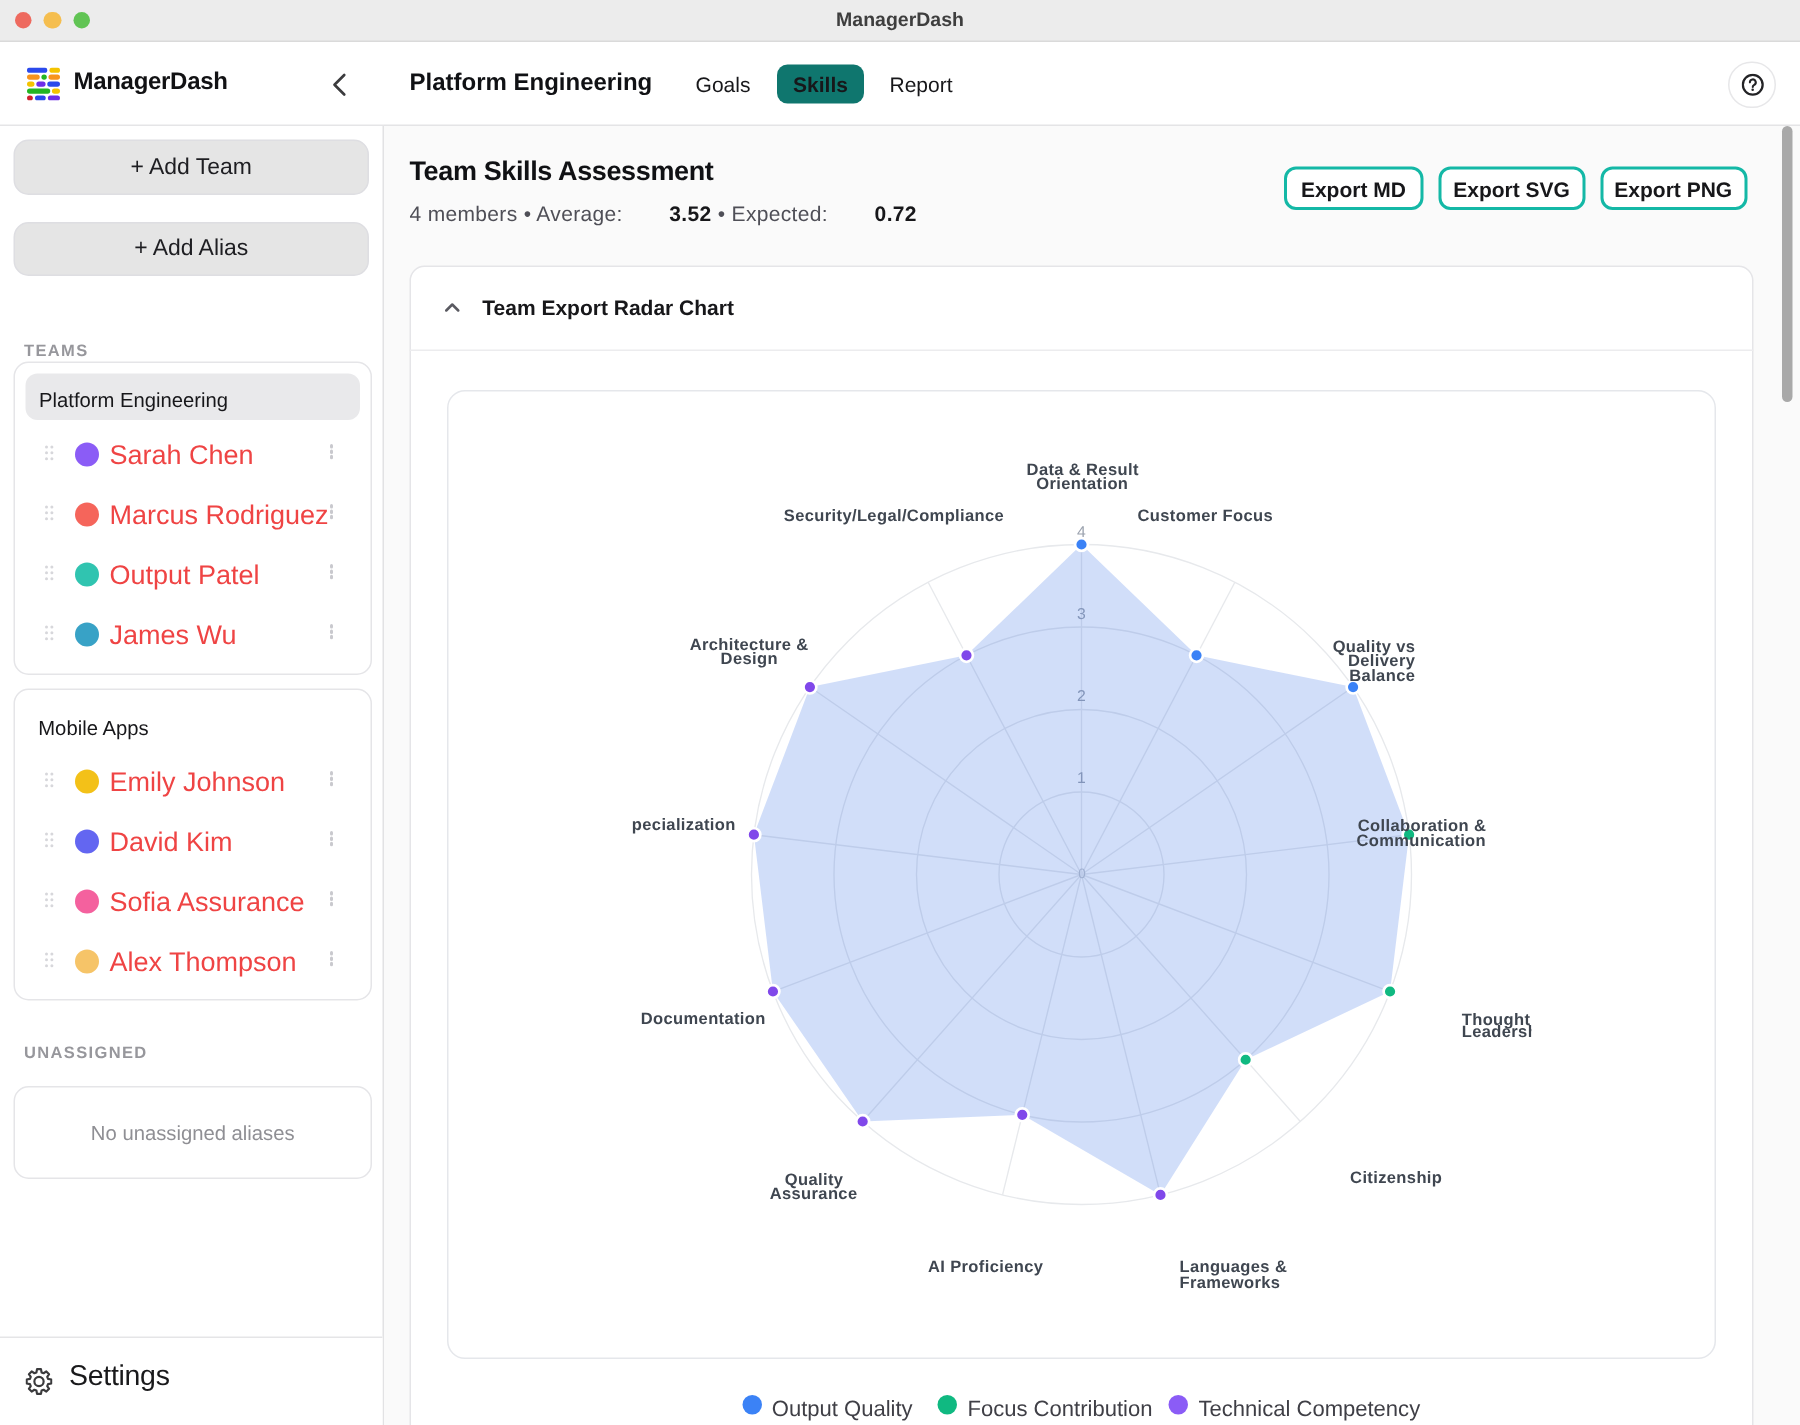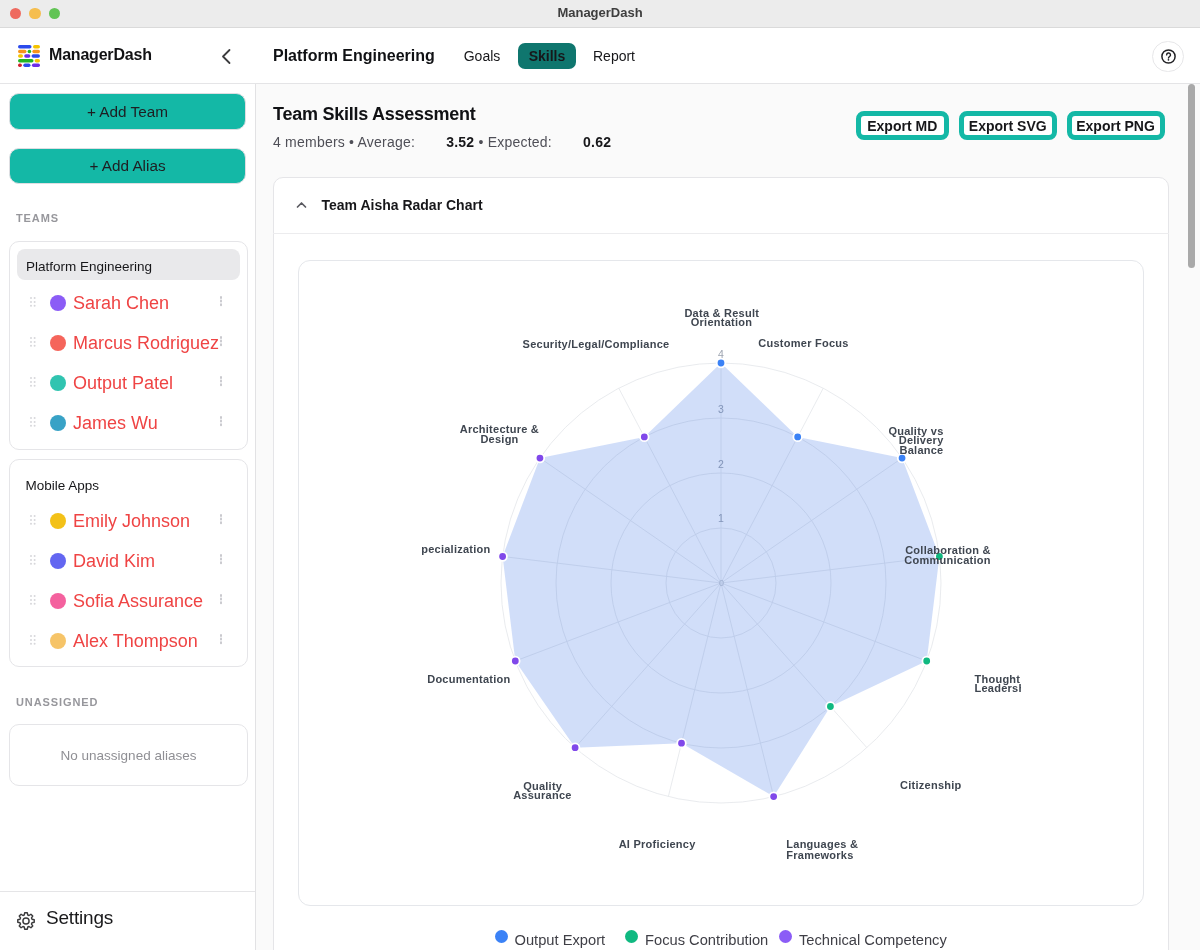--- a/index.html
+++ b/index.html
@@ -7,21 +7,21 @@
   font-family:"Liberation Sans",sans-serif; -webkit-font-smoothing:antialiased; position:relative; }
 .abs { position:absolute; }
 
 #titlebar { left:0; top:0; width:1200px; height:28px; background:#ECECEC; border-bottom:1px solid #DADADA; }
 .tl { width:11.5px; height:11.5px; border-radius:50%; top:7.5px; }
 #title { width:1200px; text-align:center; top:5px; font-size:13px; font-weight:700; color:#3E3E3E; line-height:15px; }
 
 #sidebar { left:0; top:28px; width:256px; height:922px; background:#fff; border-right:1px solid #E2E2E4; }
 #sbhead { left:0; top:28px; width:256px; height:56px; background:#fff; border-bottom:1px solid #E5E5E7; }
 #brand { left:49px; top:45px; font-size:16px; font-weight:700; color:#121214; line-height:19px; letter-spacing:-0.2px;}
-.btn-add { left:9px; width:237px; background:#14b8a6; border:1px solid #DEDEE2; border-radius:10px;
+.btn-add { left:9px; width:237px; background:#e5e5e5; border:1px solid #DEDEE2; border-radius:10px;
   font-size:15.3px; font-weight:500; color:#1E1E22; display:flex; align-items:center; justify-content:center; }
 .seclab { left:16px; font-size:11px; font-weight:700; color:#97979C; letter-spacing:0.9px; }
 .card { left:9px; width:239px; background:#fff; border:1px solid #E5E5E8; border-radius:10px; }
 #selpill { left:8px; top:8px; width:223px; height:31px; background:#E9E9EB; border-radius:8px; }
 .tname { font-size:13.5px; font-weight:500; color:#17171A; line-height:17px; }
 .mname { font-size:18px; font-weight:400; color:#ef4444; line-height:16px; }
 .avatar { width:16px; height:16px; border-radius:50%; }
 .grip { width:2.4px; height:2.4px; border-radius:50%; background:#D7D7DB;
   box-shadow:3.6px 0 0 #D7D7DB, 0 3.9px 0 #D7D7DB, 3.6px 3.9px 0 #D7D7DB, 0 7.8px 0 #D7D7DB, 3.6px 7.8px 0 #D7D7DB; }
 .kebab { width:2.6px; height:2.6px; border-radius:50%; background:#C9C9CE;
@@ -33,21 +33,21 @@
 
 #nav { left:256px; top:28px; width:944px; height:56px; background:#fff; border-bottom:1px solid #E4E4E6; }
 #navtitle { left:273px; top:46px; font-size:16px; font-weight:700; color:#101114; line-height:20px; }
 .tab { top:43px; height:26px; border-radius:7px; font-size:14px; display:flex; align-items:center; justify-content:center; color:#17171A; }
 #helpbtn { left:1152.2px; top:40.6px; width:31.5px; height:31.5px; border-radius:50%; background:#fff; border:1px solid #E7E7E9; }
 
 #content { left:256px; top:84px; width:944px; height:866px; background:#FAFAFA; }
 #h1 { left:273px; top:103px; font-size:18px; font-weight:700; color:#101114; line-height:22px; letter-spacing:-0.25px;}
 #sub { left:273px; top:134px; font-size:14px; color:#4F4F57; line-height:17px; letter-spacing:0.22px; }
 #sub b { color:#17171A;margin-left:27px; }
-.exbtn { top:111px; height:29px; background:#fff; border:5px solid #14b8a6; border-radius:8px;
+.exbtn { top:111px; height:29px; background:#fff; border:2px solid #14b8a6; border-radius:8px;
   font-size:14px; font-weight:600; color:#17171A; display:flex; align-items:center; justify-content:center; }
 #ocard { left:273px; top:177px; width:896px; height:900px; background:#fff; border:1px solid #E5E5E8; border-radius:10px; }
 #ochead { left:273px; top:177px; width:896px; height:57px; border-bottom:1px solid #ECECEE; }
 #octitle { left:321.5px; top:197px; font-size:14px; font-weight:700; color:#17171A; line-height:17px; }
 #icard { left:297.5px; top:259.5px; width:846px; height:646px; background:#fff; border:1px solid #E5E7EB; border-radius:12px; }
 .lgdot { width:13px; height:13px; border-radius:50%; top:929.5px; }
 .lgtext { top:931.5px; font-size:14.7px; font-weight:500; color:#3F3F46; line-height:16px; }
 #thumb { left:1188px; top:84px; width:6.5px; height:184px; background:#A9A9A9; border-radius:3.5px; }
 </style>
 </head>
@@ -79,21 +79,21 @@
   </g>
 </svg>
 <div id="brand" class="abs">ManagerDash</div>
 <svg class="abs" style="left:220px;top:48px" width="12" height="17" viewBox="0 0 12 17">
   <polyline points="9.5,2 3,8.5 9.5,15" fill="none" stroke="#3C3C3E" stroke-width="1.8" stroke-linecap="round" stroke-linejoin="round"></polyline>
 </svg>
 
 <div class="abs btn-add" style="top:93px;height:37px">+ Add Team</div>
 <div class="abs btn-add" style="top:148px;height:36px">+ Add Alias</div>
 
-<div class="abs seclab" style="top:212px">TEAMS</div>
+<div class="abs seclab" style="top:228px">TEAMS</div>
 <div class="abs card" style="top:241px;height:209px"></div>
 <div class="abs" id="selpill" style="left:17px;top:249px"></div>
 <div class="abs tname" style="left:26px;top:258px">Platform Engineering</div>
 <div class="abs grip" style="left:29.5px;top:296.8px"></div>
 <div class="abs avatar" style="left:49.5px;top:294.6px;background:#8B5CF6"></div>
 <div class="abs mname" style="left:73px;top:295.1px">Sarah Chen</div>
 <div class="abs kebab" style="left:219.5px;top:296.2px"></div>
 <div class="abs grip" style="left:29.5px;top:336.8px"></div>
 <div class="abs avatar" style="left:49.5px;top:334.6px;background:#F5655B"></div>
 <div class="abs mname" style="left:73px;top:335.1px">Marcus Rodriguez</div>
@@ -139,31 +139,31 @@
 <div class="abs tab" style="left:518px;width:58px;background:#0f766e;font-weight:600">Skills</div>
 <div class="abs tab" style="left:588px;width:52px;font-weight:500">Report</div>
 <div id="helpbtn" class="abs"></div>
 <svg class="abs" style="left:1160.5px;top:49px" width="15" height="15" viewBox="0 0 15 15">
   <circle cx="7.5" cy="7.5" r="6.6" fill="none" stroke="#232326" stroke-width="1.5"></circle>
   <path d="M5.6 5.9 a1.95 1.95 0 1 1 2.9 1.7 c-0.6 0.35 -1 0.6 -1 1.35" fill="none" stroke="#232326" stroke-width="1.4" stroke-linecap="round"></path>
   <circle cx="7.45" cy="10.8" r="0.85" fill="#232326"></circle>
 </svg>
 
 <div id="h1" class="abs">Team Skills Assessment</div>
-<div id="sub" class="abs">4 members • Average: <b>3.52</b> • Expected: <b>0.62</b></div>
+<div id="sub" class="abs">4 members • Average: <b>3.52</b> • Expected: <b>0.72</b></div>
 <div class="abs exbtn" style="left:855.5px;width:93.5px">Export MD</div>
 <div class="abs exbtn" style="left:958.5px;width:98.5px">Export SVG</div>
 <div class="abs exbtn" style="left:1066.5px;width:98px">Export PNG</div>
 
 <div id="ocard" class="abs"></div>
 <div id="ochead" class="abs"></div>
 <svg class="abs" style="left:295.5px;top:200.5px" width="11" height="8" viewBox="0 0 11 8">
   <polyline points="1.5,6 5.5,2 9.5,6" fill="none" stroke="#5A5A61" stroke-width="1.7" stroke-linecap="round" stroke-linejoin="round"></polyline>
 </svg>
-<div id="octitle" class="abs">Team Aisha Radar Chart</div>
+<div id="octitle" class="abs">Team Export Radar Chart</div>
 <div id="icard" class="abs"></div>
 <svg id="radar" width="600" height="600" viewBox="0 0 600 600" style="position:absolute;left:420.5px;top:283px;overflow:hidden;font-family:'Liberation Sans',sans-serif">
     <circle cx="300" cy="300" r="55" fill="none" stroke="#E7E9EC" stroke-width="0.9"></circle>
     <circle cx="300" cy="300" r="110" fill="none" stroke="#E7E9EC" stroke-width="0.9"></circle>
     <circle cx="300" cy="300" r="165" fill="none" stroke="#E7E9EC" stroke-width="0.9"></circle>
     <circle cx="300" cy="300" r="220" fill="none" stroke="#E7E9EC" stroke-width="0.9"></circle>
     <line x1="300" y1="300" x2="300.00" y2="80.00" stroke="#E7E9EC" stroke-width="0.9"></line>
     <line x1="300" y1="300" x2="402.24" y2="105.20" stroke="#E7E9EC" stroke-width="0.9"></line>
     <line x1="300" y1="300" x2="481.06" y2="175.03" stroke="#E7E9EC" stroke-width="0.9"></line>
     <line x1="300" y1="300" x2="518.40" y2="273.48" stroke="#E7E9EC" stroke-width="0.9"></line>
@@ -211,18 +211,18 @@
     <text x="236.1" y="564.8" text-anchor="middle" font-size="11" font-weight="700" letter-spacing="0.25" fill="#3F4650">AI Proficiency</text>
     <text x="121.7" y="507.0" text-anchor="middle" font-size="11" font-weight="700" letter-spacing="0.25" fill="#3F4650">Quality</text>
     <text x="121.4" y="516.0" text-anchor="middle" font-size="11" font-weight="700" letter-spacing="0.25" fill="#3F4650">Assurance</text>
     <text x="89.5" y="399.5" text-anchor="end" font-size="11" font-weight="700" letter-spacing="0.25" fill="#3F4650">Documentation</text>
     <text x="69.5" y="270.3" text-anchor="end" font-size="11" font-weight="700" letter-spacing="0.25" fill="#3F4650">Specialization</text>
     <text x="78.4" y="150.3" text-anchor="middle" font-size="11" font-weight="700" letter-spacing="0.25" fill="#3F4650">Architecture &amp;</text>
     <text x="78.5" y="159.7" text-anchor="middle" font-size="11" font-weight="700" letter-spacing="0.25" fill="#3F4650">Design</text>
     <text x="175.0" y="64.5" text-anchor="middle" font-size="11" font-weight="700" letter-spacing="0.25" fill="#3F4650">Security/Legal/Compliance</text>
   </svg>
 <div class="abs lgdot" style="left:494.5px;background:#3B82F6"></div>
-<div class="abs lgtext" style="left:514.5px">Output Export</div>
+<div class="abs lgtext" style="left:514.5px">Output Quality</div>
 <div class="abs lgdot" style="left:624.5px;background:#10B981"></div>
 <div class="abs lgtext" style="left:645px">Focus Contribution</div>
 <div class="abs lgdot" style="left:778.5px;background:#8B5CF6"></div>
 <div class="abs lgtext" style="left:799px">Technical Competency</div>
 <div id="thumb" class="abs"></div>
 
 </body></html>

